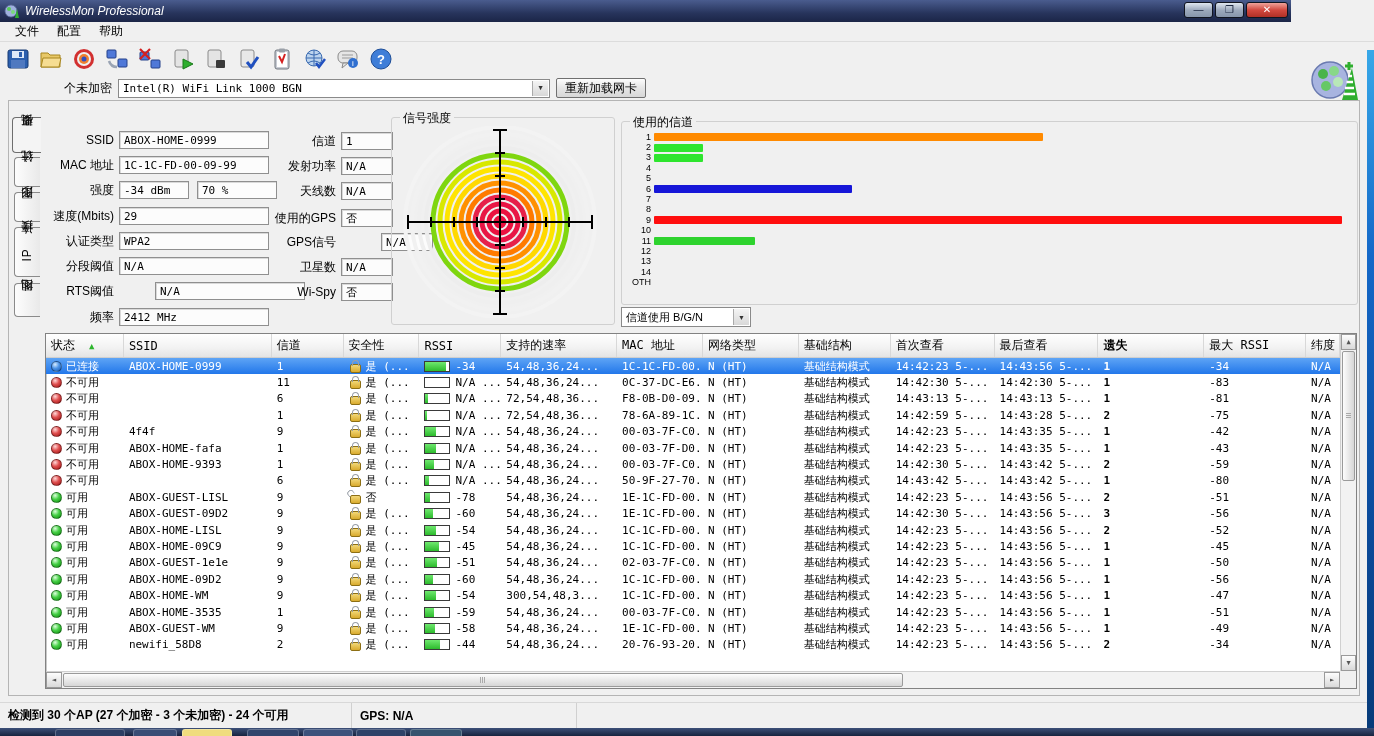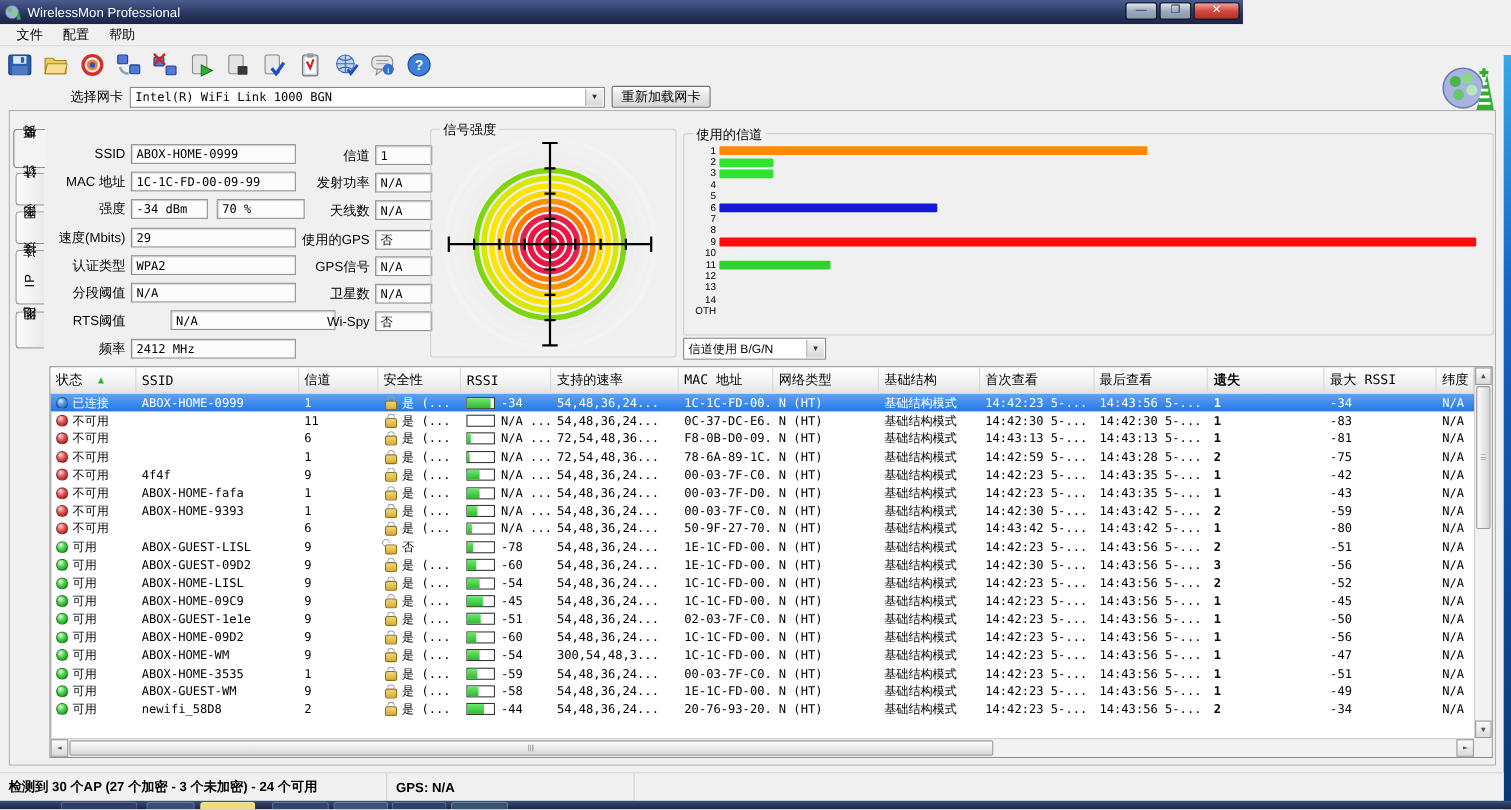--- a/index.html
+++ b/index.html
@@ -2,22 +2,22 @@
 <html><head>
 <meta charset="utf-8">
 <style>
   * { margin:0; padding:0; box-sizing:border-box; }
   html,body { width:1374px; height:736px; overflow:hidden; }
   body { font-family:"Liberation Sans","DejaVu Sans",sans-serif; font-size:12px; color:#000; background:#f0f0f0; }
   .mono { font-family:"DejaVu Sans Mono","Liberation Mono",monospace; }
   #screen { position:relative; width:1374px; height:736px; background:#f0f0f0; overflow:hidden; }
 
   
-  #titlebar { position:absolute; left:0; top:0; width:1130px; height:22px;
-    background:linear-gradient(#4a5c8e,#27345c 60%,#1b2547); color:#fff; display:flex; align-items:center; }
+  #titlebar { position:absolute; left:0; top:0; width:1291px; height:22px;
+    background:linear-gradient(#4a5c8e,#27345c 60%,#1b2547); color:#fff; display:flex; align-items:center;font-style:italic; }
   #titlebar .tlogo { width:16px; height:16px; margin:0 5px 0 4px; }
   #titlebar .ttext { font-size:12px; }
   #winbtns { position:absolute; right:3px; top:2px; display:flex; gap:2px; }
   .winbtn { width:29px; height:16px; border:1px solid #10141f; border-radius:3px;
     background:linear-gradient(#dfe6ef,#9daabd 50%,#8796ab); color:#1c2740; font-size:10px;
     display:flex; align-items:center; justify-content:center; line-height:1; }
   .winbtn.close { width:42px; background:linear-gradient(#f0a39a,#d2493f 50%,#b03026); color:#fff; font-weight:bold; }
 
   
   #menubar { position:absolute; left:0; top:22px; width:1374px; height:20px; background:#f0f0f0;
@@ -246,21 +246,21 @@
       </div>
     <div class="tool">
         <svg viewBox="0 0 24 24">
           <circle cx="12" cy="12" r="10" fill="#3f7ed8" stroke="#1d4d96"></circle>
           <text x="12" y="17" font-size="13" font-weight="bold" fill="#fff" text-anchor="middle" font-family="Liberation Sans">?</text>
         </svg>
       </div>
   </div>
 
   <div id="adapter-row">
-    <div id="adapter-label">选择网卡</div>
+    <div id="adapter-label">个未加密</div>
     <div id="adapter-combo" class="combo mono">
       <span>Intel(R) WiFi Link 1000 BGN</span>
       <span class="arrowbox">▼</span>
     </div>
     <div class="pushbtn">重新加载网卡</div>
   </div>
 
   <svg id="app-logo" viewBox="0 0 52 46">
     <circle cx="22" cy="24" r="18" fill="#a8b4e0" stroke="#6a7ab0" stroke-width="1.5"></circle>
     <circle cx="15" cy="18" r="5" fill="#4ab44a"></circle>
@@ -350,21 +350,21 @@
         <div class="frow" style="left: 252px; top: 81px;">
         <div class="flabel" style="width: 80px;">天线数</div>
         <div class="fbox mono v1" style="width: 52px;">N/A</div>
 
       </div>
         <div class="frow" style="left: 252px; top: 108px;">
         <div class="flabel" style="width: 80px;">使用的GPS</div>
         <div class="fbox mono v1" style="width: 52px;">否</div>
 
       </div>
-        <div class="frow" style="left: 252px; top: 132px;">
+        <div class="frow" style="left: 252px; top: 132px; gap: 40px;">
         <div class="flabel" style="width: 80px;">GPS信号</div>
         <div class="fbox mono v1" style="width: 52px;">N/A</div>
 
       </div>
         <div class="frow" style="left: 252px; top: 157px;">
         <div class="flabel" style="width: 80px;">卫星数</div>
         <div class="fbox mono v1" style="width: 52px;">N/A</div>
 
       </div>
         <div class="frow" style="left: 252px; top: 182px;">

